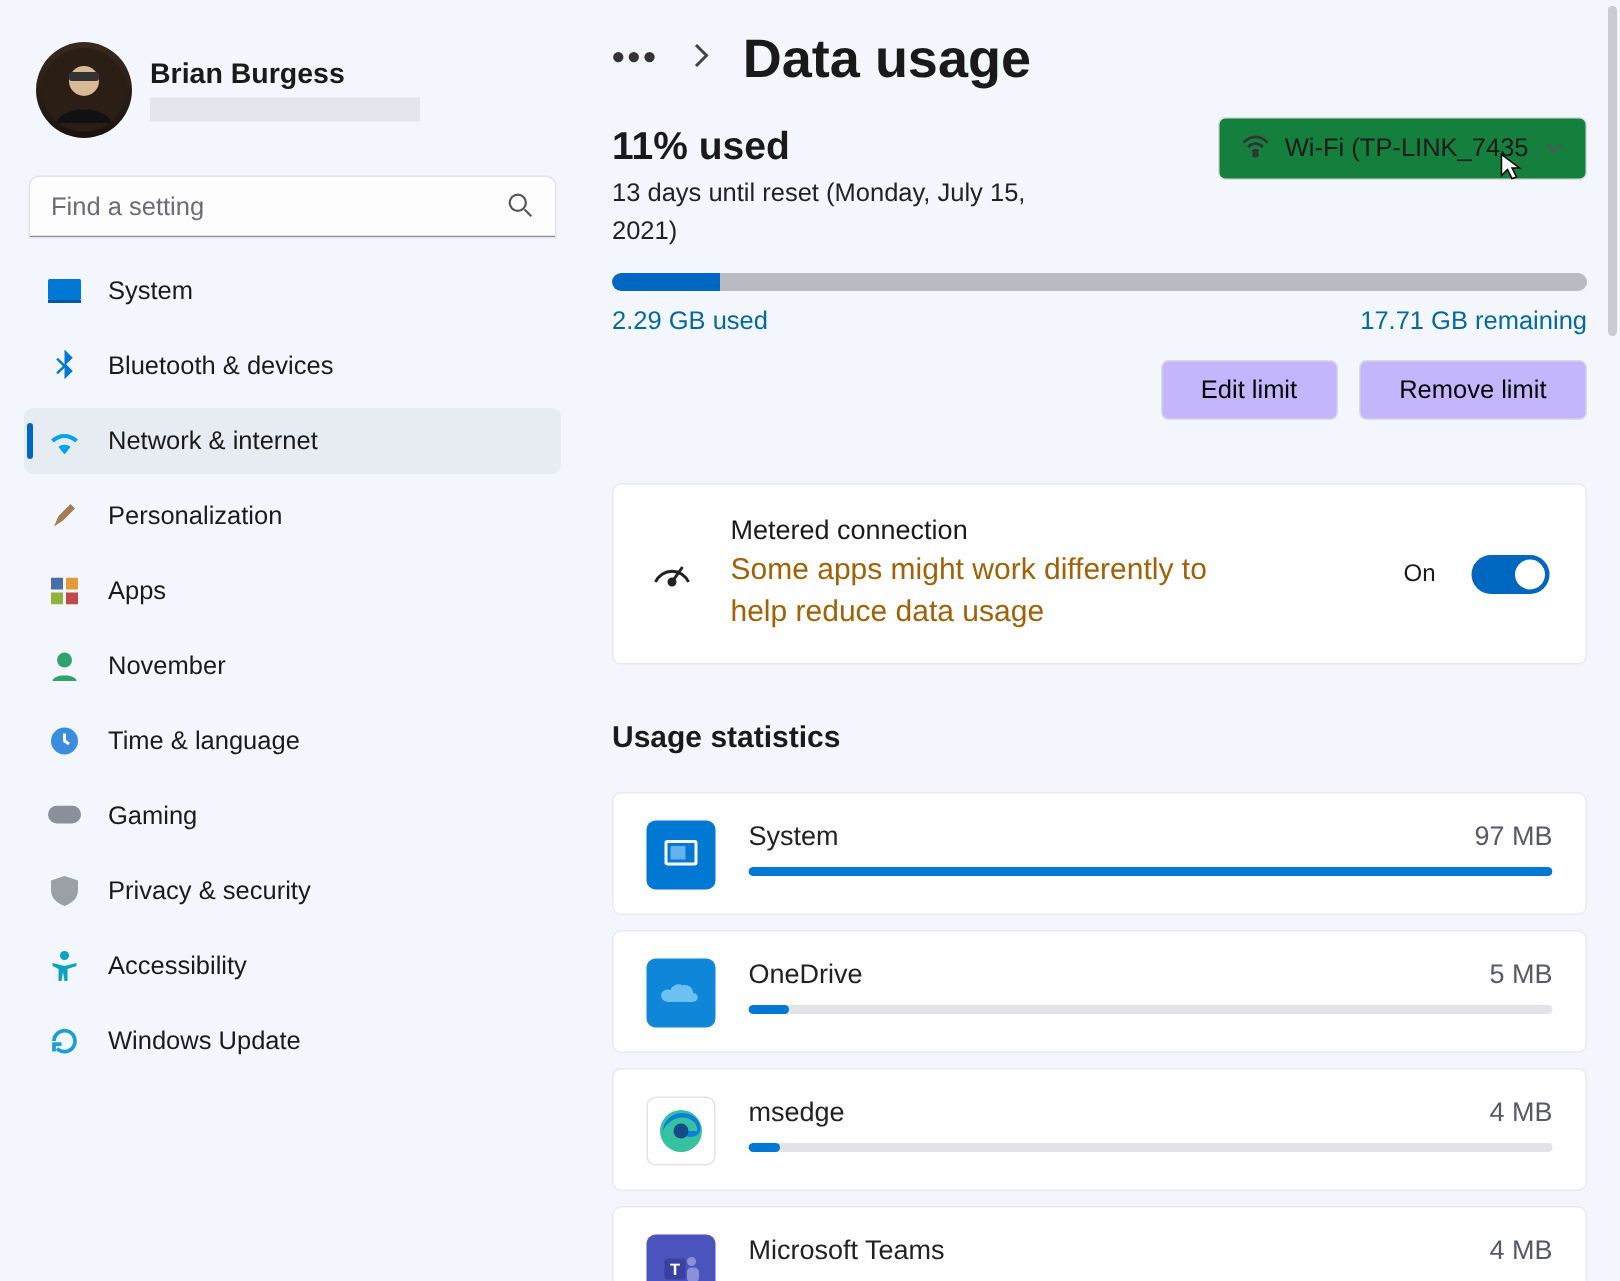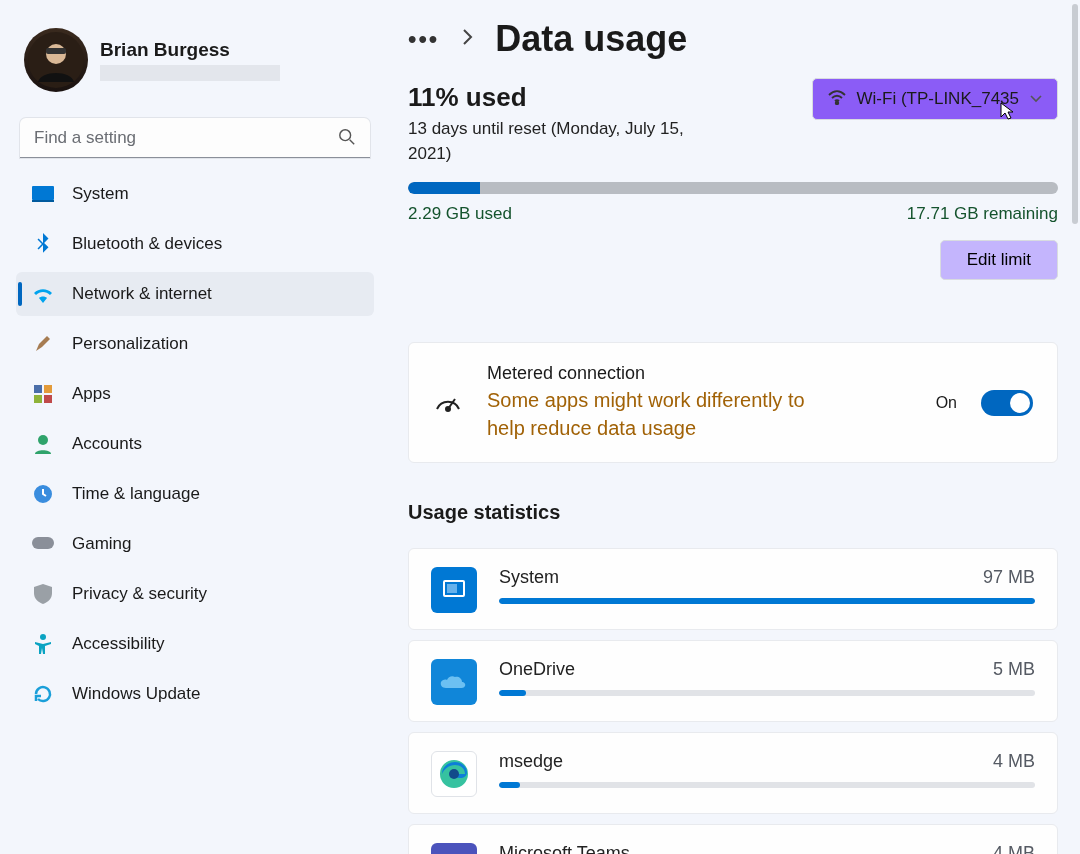--- a/index.html
+++ b/index.html
@@ -27,31 +27,31 @@
 
   .page-header { display: flex; align-items: center; gap: 22px; margin-bottom: 22px; }
   .ellipsis { font-size: 24px; letter-spacing: 2px; color:#333; font-weight:bold; }
   .chev { font-size: 18px; color:#444; }
   .page-title { font-size: 36px; font-weight: 600; }
 
   .usage-top { position: relative; margin-bottom: 8px; }
   .usage-pct { font-size: 26px; font-weight: 600; }
   .usage-sub { font-size: 17px; color: #222; max-width: 320px; line-height: 1.45; margin-top:4px; }
 
-  .wifi-select { position: absolute; right: 0; top: -4px; height: 42px; display: flex; align-items:center; gap:10px; padding: 0 14px; background:#8b5cf6; border:1px solid #d8dbe0; border-radius:5px; font-size:17px; cursor:pointer; }
+  .wifi-select { position: absolute; right: 0; top: -4px; height: 42px; display: flex; align-items:center; gap:10px; padding: 0 14px; background:#15803d; border:1px solid #d8dbe0; border-radius:5px; font-size:17px; cursor:pointer; }
   .cursor-img { position:absolute; right:42px; top:20px; font-size:18px; }
 
   .big-bar { height: 12px; background: #b8bcc2; border-radius: 6px; margin-top: 16px; overflow:hidden; }
   .big-bar-fill { height: 100%; background:#0067c0; width:11%; border-radius:6px 0 0 6px; }
-  .bar-labels { display:flex; justify-content:space-between; margin-top:10px; font-size:17px; color:#14532d; }
+  .bar-labels { display:flex; justify-content:space-between; margin-top:10px; font-size:17px; color:#0369a1; }
 
   .limit-buttons { display:flex; gap:14px; justify-content:flex-end; margin-top:16px; }
   .btn { height:40px; padding:0 26px; background:#c4b5fd; border:1px solid #d8dbe0; border-radius:5px; font-size:17px; cursor:pointer; }
 
-  .card { background:#fefefe; border:1px solid #e8eaee; border-radius:6px; padding:20px 24px; display:flex; align-items:center; gap:24px; margin-top:62px; }
+  .card { background:#fefefe; border:1px solid #e8eaee; border-radius:6px; padding:20px 24px; display:flex; align-items:center; gap:24px; margin-top:42px; }
   .card-text { flex:1; }
   .card-title { font-size:18px; font-weight:500; }
   .card-sub { font-size:20px; color:#a16207; margin-top:2px; max-width:320px; line-height:1.4; }
   .on-label { font-size:16px; }
   .toggle { width:52px; height:26px; background:#0067c0; border-radius:13px; position:relative; cursor:pointer; }
   .toggle-knob { position:absolute; right:3px; top:3px; width:20px; height:20px; background:#fff; border-radius:50%; }
 
   .section-h { font-size:20px; font-weight:600; margin-top:38px; margin-bottom:24px; }
 
   .app-row { background:#fefefe; border:1px solid #e8eaee; border-radius:6px; padding:18px 22px 16px 22px; display:flex; align-items:flex-start; gap:22px; margin-bottom:10px; }
@@ -142,21 +142,21 @@
       </span>
     <span>Apps</span>
   </div>
   <div class="nav-item">
     <span class="nav-ico">
         <svg width="18" height="20" fill="#2fa36b">
           <circle cx="9" cy="6" r="5"></circle>
           <path d="M1 20c0-5 16-5 16 0"></path>
         </svg>
       </span>
-    <span>Accounts</span>
+    <span>November</span>
   </div>
   <div class="nav-item">
     <span class="nav-ico">
         <svg width="20" height="20" fill="none" stroke="#3a8dde" stroke-width="2">
           <circle cx="10" cy="10" r="8" fill="#3a8dde"></circle>
           <path d="M10 5v5l3 2" stroke="#fff"></path>
         </svg>
       </span>
     <span>Time &amp; language</span>
   </div>
@@ -234,20 +234,21 @@
     <div class="big-bar">
       <div class="big-bar-fill"></div>
     </div>
     <div class="bar-labels">
       <span>2.29 GB used</span>
       <span>17.71 GB remaining</span>
     </div>
 
     <div class="limit-buttons">
       <button class="btn">Edit limit</button>
+      <button class="btn">Remove limit</button>
     </div>
   </div>
 
   <div class="card">
     <span>
       <svg width="30" height="24" fill="none" stroke="#222" stroke-width="2">
           <path d="M4 20a12 12 0 0 1 22 0"></path>
           <line x1="15" y1="20" x2="22" y2="10"></line>
           <circle cx="15" cy="20" r="2" fill="#222"></circle>
         </svg>

